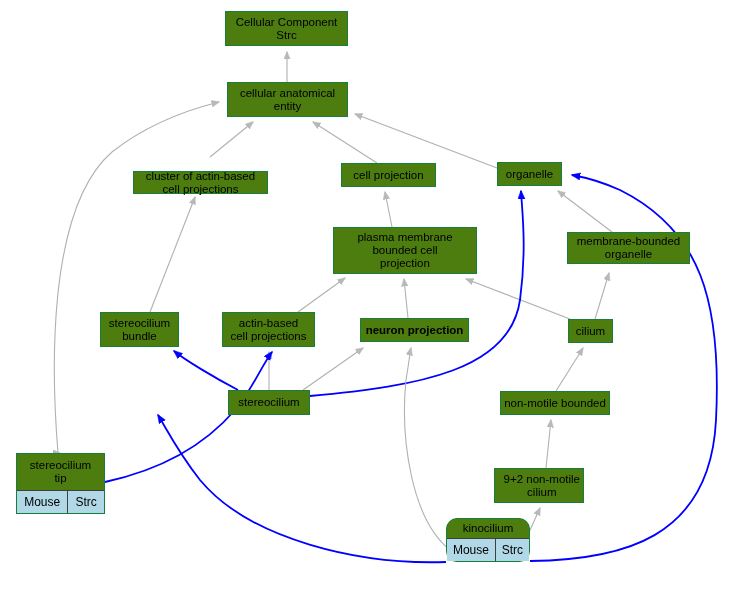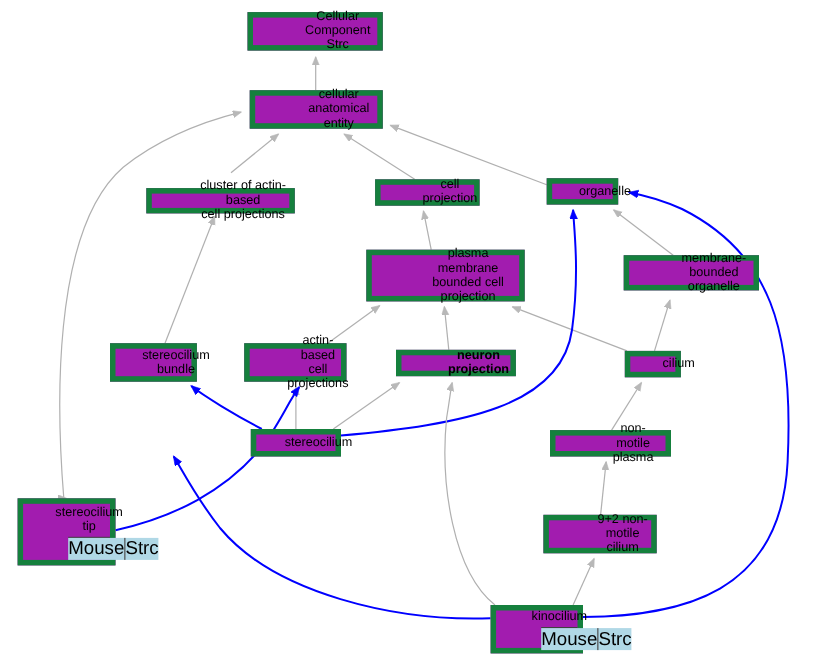--- a/index.html
+++ b/index.html
@@ -21,27 +21,26 @@
     position: absolute;
     left: 0;
     top: 0;
     width: 746px;
     height: 605px;
     display: block;
   }
   .node-box {
     position: absolute;
     box-sizing: border-box;
-    background: #a21caf;
-    border: 5px solid #15803d;
+    background: #4d7c0f;
+    border: 1px solid #15803d;
     display: flex;
     flex-direction: column;
     align-items: stretch;
     justify-content: center;
-    padding-left: 41px;
   }
   .node-label {
     font-family: "Liberation Sans", sans-serif;
     font-size: 11.5px;
     line-height: 13px;
     color: #000000;
     text-align: center;
     padding: 2px 3px;
     white-space: pre-line;
     flex: 1 1 auto;
@@ -52,21 +51,21 @@
   .badge-row {
     display: flex;
     flex-direction: row;
     border-top: 1px solid #404040;
     height: 22px;
   }
   .badge {
     flex: 1 1 auto;
     background: #b0d8e6;
     font-family: "Liberation Sans", sans-serif;
-    font-size: 17px;
+    font-size: 12px;
     color: #000000;
     display: flex;
     align-items: center;
     justify-content: center;
     box-sizing: border-box;
   }
   .badge + .badge {
     border-left: 1px solid #404040;
   }
 </style>
@@ -151,35 +150,35 @@
       <div class="node-box" style="left: 360px; top: 318px; width: 109px; height: 24px; font-weight: bold;">
         <div class="node-label">neuron projection</div>
       </div>
       <div class="node-box" style="left: 568px; top: 319px; width: 45px; height: 24px;">
         <div class="node-label">cilium</div>
       </div>
       <div class="node-box" style="left: 228px; top: 390px; width: 82px; height: 25px;">
         <div class="node-label">stereocilium</div>
       </div>
       <div class="node-box" style="left: 500px; top: 391px; width: 110px; height: 24px;">
-        <div class="node-label">non-motile plasma</div>
+        <div class="node-label">non-motile bounded</div>
       </div>
-      <div class="node-box" style="left: 494px; top: 468px; width: 103px; height: 35px;">
+      <div class="node-box" style="left: 494px; top: 468px; width: 90px; height: 35px; align-items: flex-end;">
         <div class="node-label">9+2 non-motile
 cilium</div>
       </div>
       <div class="node-box" style="left: 16px; top: 453px; width: 89px; height: 61px;">
         <div class="node-label">stereocilium
 tip</div>
         <div class="badge-row">
           <div class="badge" style="background: rgb(176, 216, 230);">Mouse</div>
           <div class="badge" style="background: rgb(176, 216, 230);">Strc</div>
         </div>
       </div>
-      <div class="node-box" style="left: 446px; top: 550px; width: 84px; height: 44px;">
+      <div class="node-box" style="left: 446px; top: 518px; width: 84px; height: 44px; border-radius: 11px;">
         <div class="node-label">kinocilium</div>
         <div class="badge-row">
           <div class="badge" style="background: rgb(176, 216, 230);">Mouse</div>
           <div class="badge" style="background: rgb(176, 216, 230);">Strc</div>
         </div>
       </div>
     </div>
 
 </div>
 

